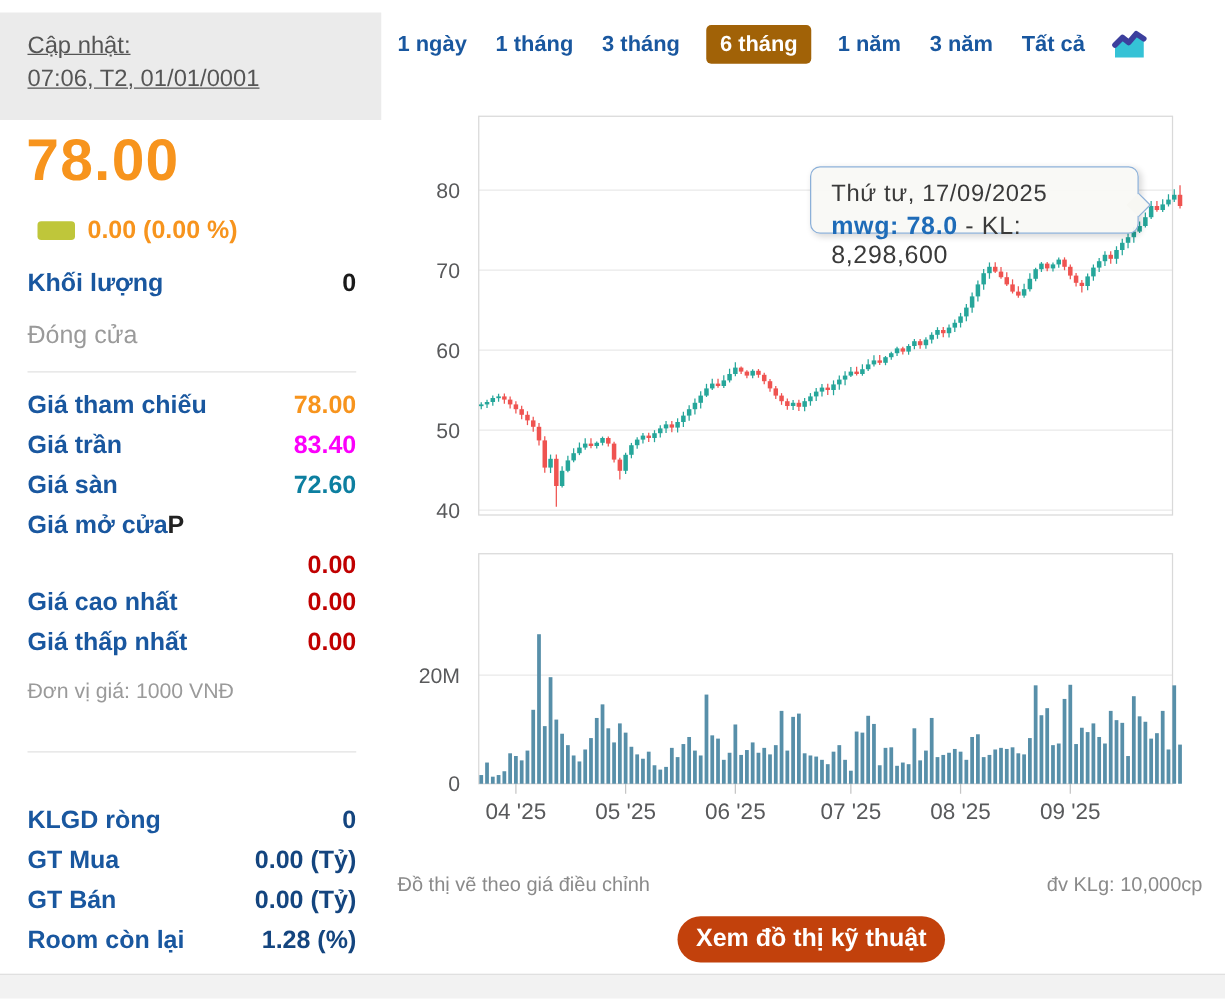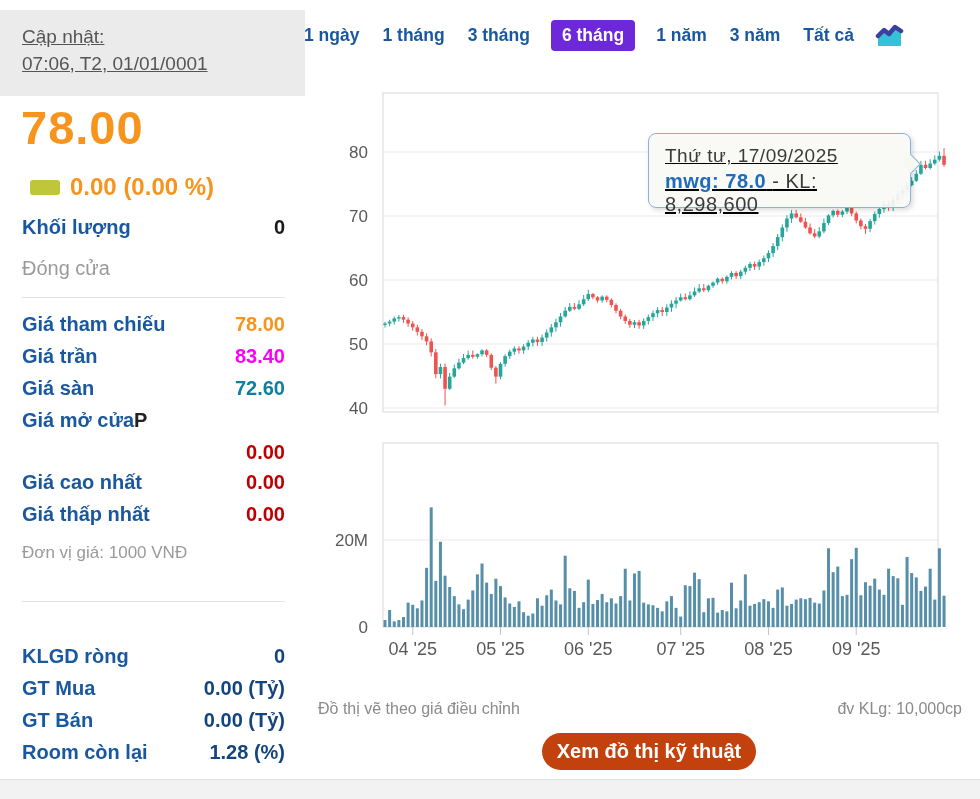--- a/index.html
+++ b/index.html
@@ -7,50 +7,50 @@
     font-family:"Liberation Sans", sans-serif; position:relative; }
 
   
   .sidebar { position:absolute; left:0; top:0; width:305px; height:779px; background:#fff; }
   .update-box { position:absolute; left:0; top:10px; width:305px; height:86px;
     background:#ebebeb; color:#555; font-size:19px; line-height:1.4; padding:14px 0 0 22px;text-decoration:underline; }
   .big-price { position:absolute; left:21px; top:100px; font-size:47px; font-weight:bold;
     color:#f7941d; letter-spacing:1px; }
   .change-row { position:absolute; left:30px; top:173px; display:flex; align-items:center; gap:10px; }
   .change-swatch { width:30px; height:15px; background:#bfc63a; border-radius:3px; }
-  .change-text { color:#f7941d; font-size:24px; font-weight:bold; }
+  .change-text { color:#f7941d; font-size:20px; font-weight:bold; }
 
   .srow { position:absolute; left:22px; width:263px; display:flex;
     justify-content:space-between; align-items:baseline; font-size:20px; font-weight:bold; }
   .srow .lbl { color:#19579f; }
   .srow .lbl-gray { color:#9a9a9a; font-weight:normal; }
   .val-dark { color:#1a1a1a; }
   .val-navy { color:#14457f; }
   .val-orange { color:#f7941d; }
   .val-magenta { color:#fb00fb; }
   .val-teal { color:#0d7fa0; }
   .val-red { color:#c00000; }
   .p-suffix { color:#222; }
   .note { position:absolute; left:22px; color:#9a9a9a; font-size:17px; font-weight:normal; }
   .divider { position:absolute; left:22px; width:263px; border-top:1px solid #e2e2e2; }
 
   
-  .tabbar { position:absolute; left:302px; top:20px; display:flex; align-items:center; gap:19px; }
+  .tabbar { position:absolute; left:316px; top:20px; display:flex; align-items:center; gap:19px; }
   .tab { color:#19579f; font-size:17.5px; font-weight:bold; padding:5px 2px; cursor:pointer; white-space:nowrap; }
-  .tab.active { background:#6d28d9; color:#fff; padding:5px 11px; border-radius:4px; }
+  .tab.active { background:#a16207; color:#fff; padding:5px 11px; border-radius:4px; }
   .tab-icon { width:29px; height:29px; display:inline-block; cursor:pointer; }
 
   
   .chart-wrap { position:absolute; left:310px; top:55px; width:670px; height:650px; }
   svg text { font-family:"Liberation Sans", sans-serif; }
 
   
-  .tooltip { position:absolute; left:648px; top:133px; width:263px; height:75px;
+  .tooltip { position:absolute; left:648px; top:133px; width:263px; height:54px;
     background:rgba(249,249,245,0.93); border:1px solid #8cb0d8; border-radius:8px;
-    box-shadow:2px 2px 5px rgba(0,0,0,0.15); padding:11px 0 0 16px; z-index:5;text-decoration:underline; }
+    box-shadow:2px 2px 5px rgba(0,0,0,0.15); padding:11px 0 0 16px; z-index:5; }
   .tooltip .l1 { color:#3a3a3a; font-size:19px; letter-spacing:0.5px; }
   .tooltip .l2 { color:#3a3a3a; font-size:20px; letter-spacing:0.5px; margin-top:3px; }
   .tooltip .sym { color:#1f6cb8; font-weight:bold; }
   .tooltip .arrow { position:absolute; right:-8px; top:23px; width:14px; height:14px;
     background:#f7f7f3; border-top:1px solid #8cb0d8; border-right:1px solid #8cb0d8;
     transform:rotate(45deg); }
 
   
   .footnotes { position:absolute; left:318px; top:700px; width:644px; display:flex;
     justify-content:space-between; color:#8a8a8a; font-size:16px;gap:24px; }

